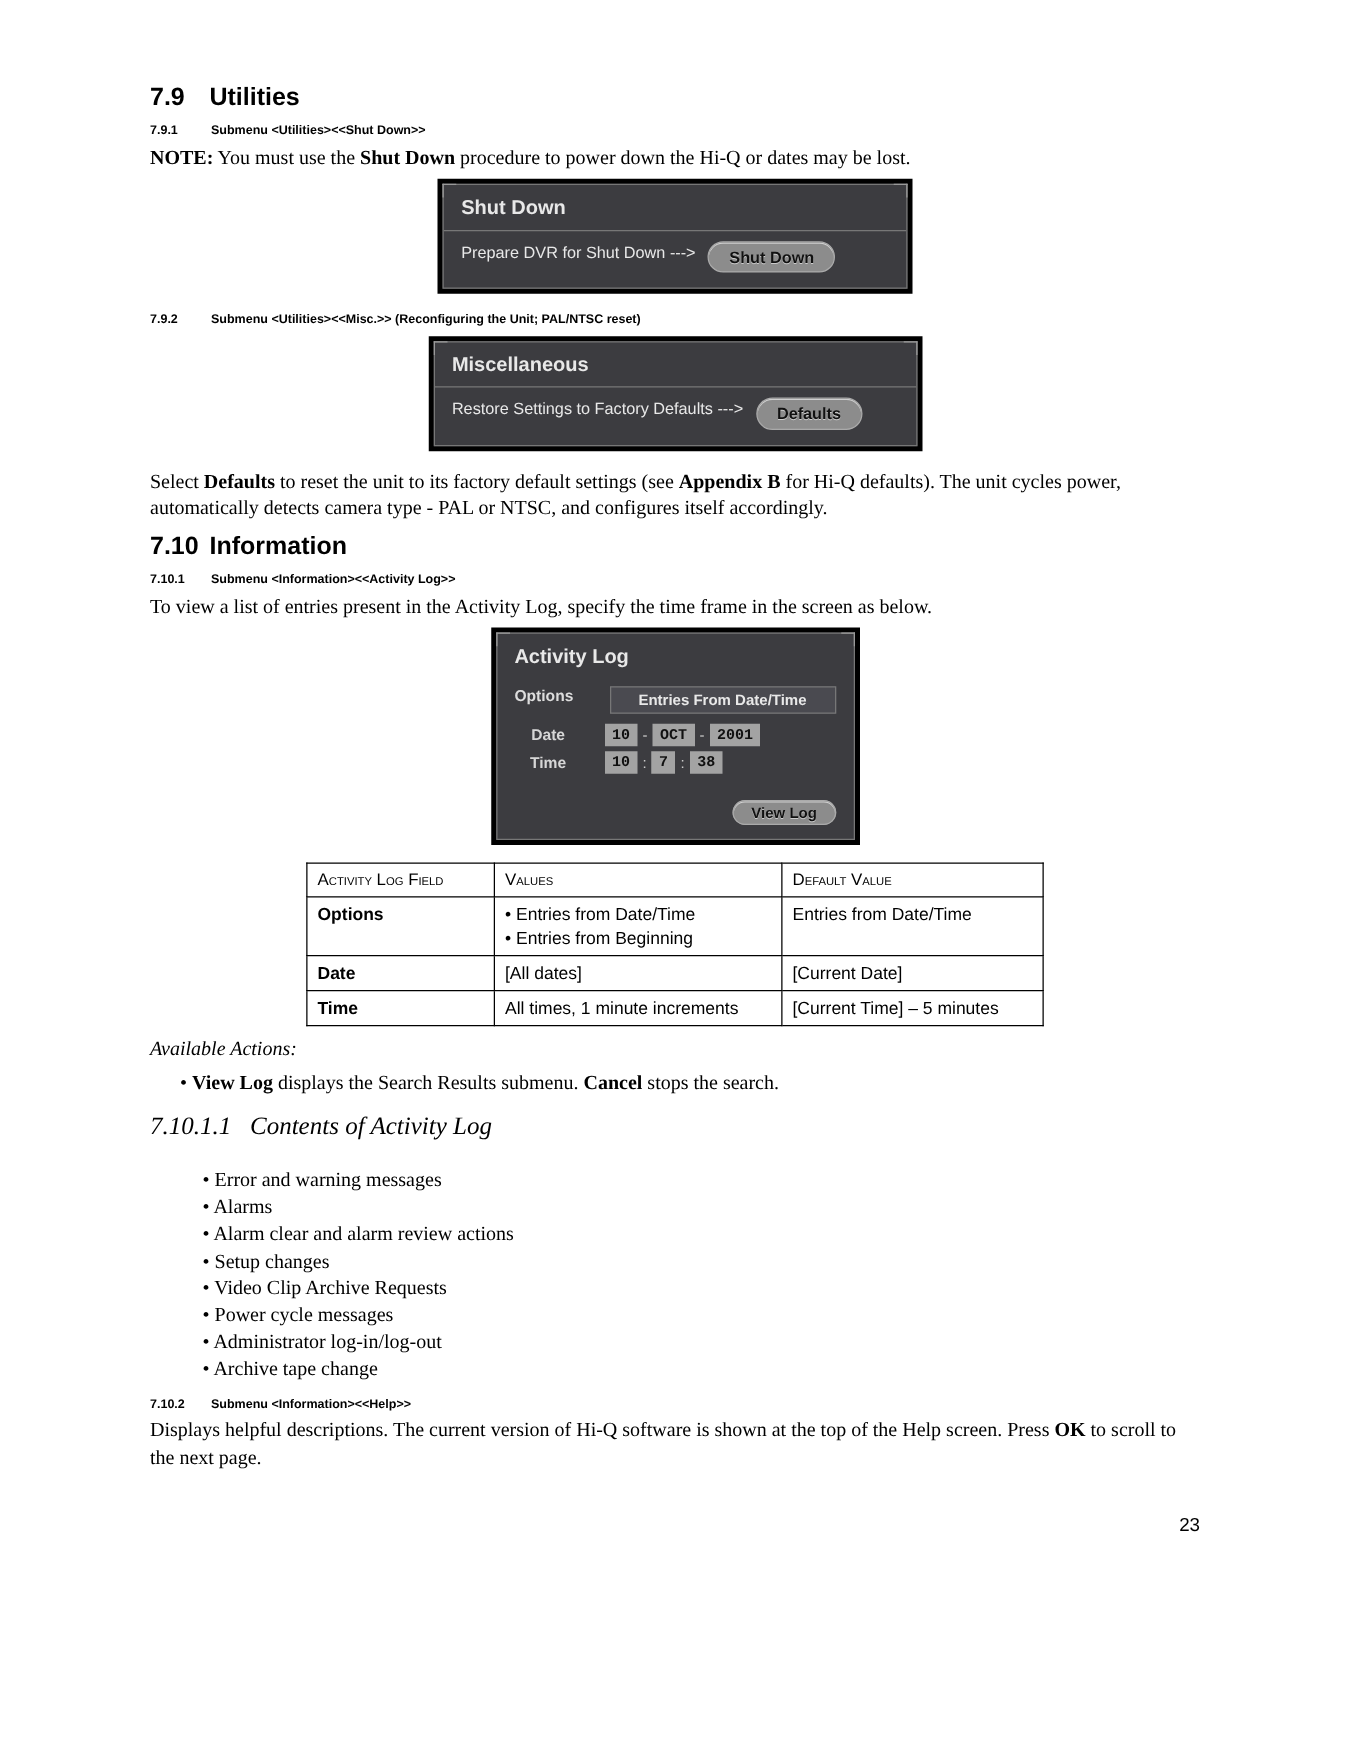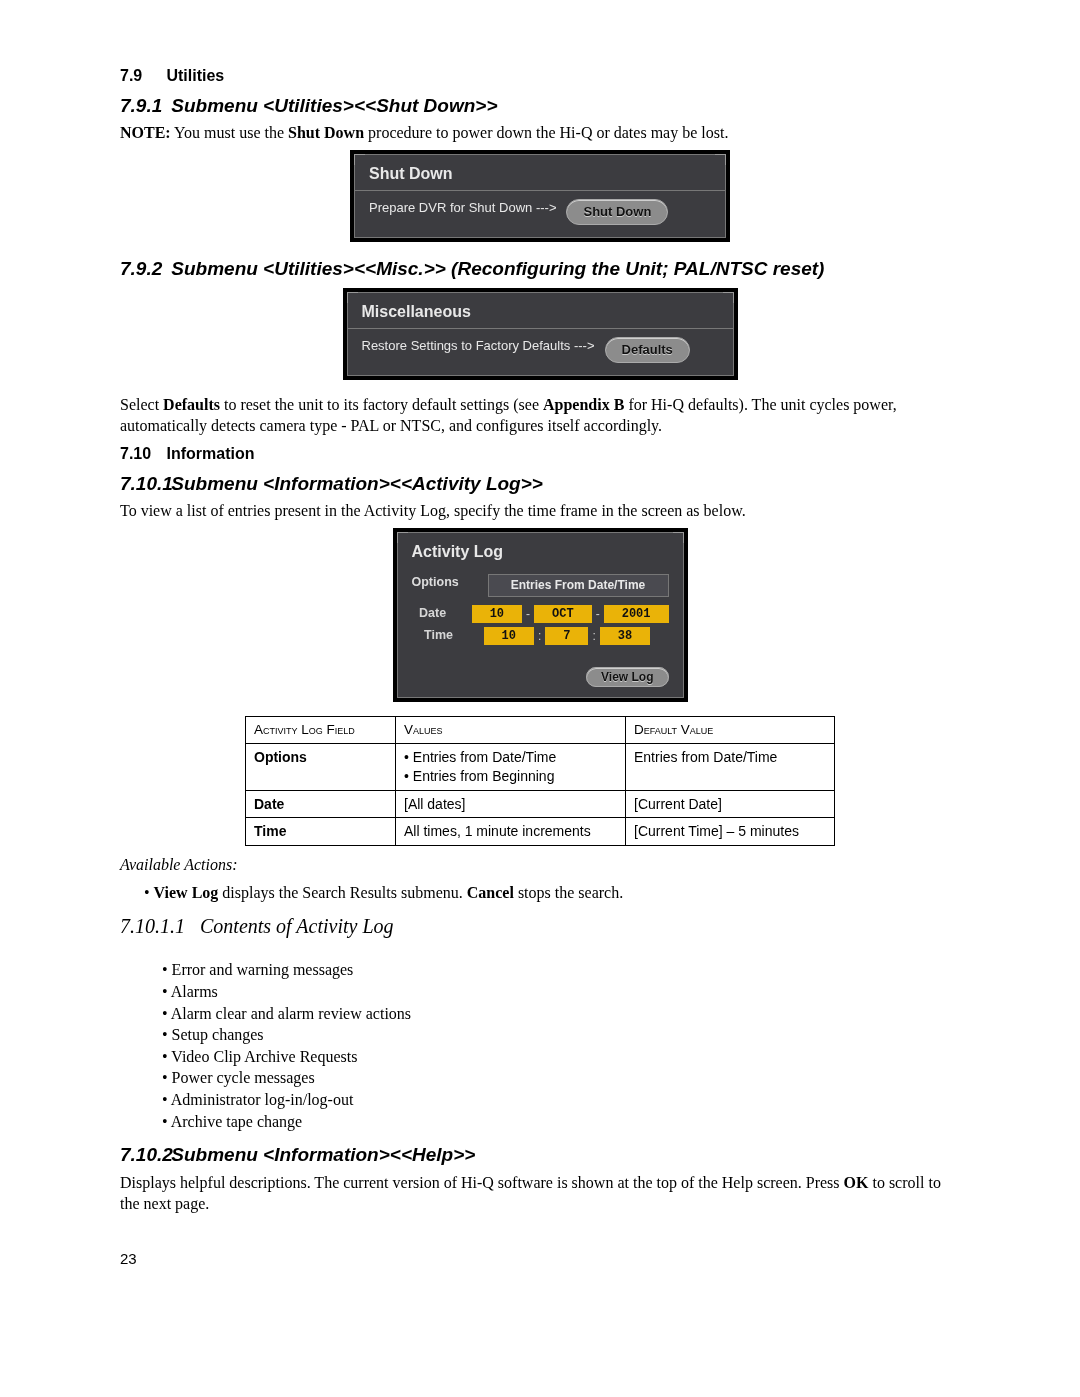--- a/index.html
+++ b/index.html
@@ -9,29 +9,28 @@
     background: #fff;
     font-family: "Times New Roman", Georgia, serif;
     font-size: 16px;
     color: #000;
     line-height: 1.35;
     width: 1080px;
   }
   .h2 {
     font-family: Helvetica, Arial, sans-serif;
     font-weight: bold;
-    font-size: 16px;
+    font-size: 20px;
     margin: 0 0 6px 0;
   }
   .h2 .num { display:inline-block; width: 42px; }
   .h3 {
     font-family: Helvetica, Arial, sans-serif;
     font-weight: bold;
-    font-style: italic;
-    font-size: 19px;
+    font-size: 10px;
     margin: 2px 0 4px 0;
   }
   .h3 .num { display:inline-block; width: 46px; }
   .h4 {
     font-style: italic;
     font-size: 20px;
     margin: 10px 0 19px 0;
   }
   p { margin: 2px 0 6px 0; }
   .b { font-weight: bold; }
@@ -114,22 +113,22 @@
     font-weight: bold;
     font-size: 12px;
   }
   .alog-line {
     display:flex; align-items:center; gap: 18px;
     margin: 4px 0;
   }
   .alog-label { width: 54px; text-align: center; font-weight: bold; color:#d6d6d6; }
   .alog-fields { display:flex; align-items:center; gap:4px; }
   .numbox {
-    background: #eab308; color: #111;
-    padding: 1px 18px;
+    background: #a3a3a3; color: #111;
+    padding: 1px 6px;
     font-family: "Courier New", monospace;
     font-size: 12px;
     font-weight: bold;
     min-width: 18px;
     text-align:center;
   }
   .sep { color:#ccc; font-size:12px; }
   .alog-footer { text-align: right; padding: 6px 14px 10px 0; }
   .alog-footer .dvr-btn { padding: 2px 14px; font-size: 12px; }
 
@@ -164,21 +163,21 @@
   ul.actions li, ul.contents li {
     list-style: none;
     text-indent: -16px;
   }
   ul.actions li::before, ul.contents li::before {
     content: "•  ";
   }
   ul.contents { padding-left: 58px; }
 
   .pagenum {
-    text-align: left;
+    text-align: right;
     font-size: 15px;
     margin-top: 34px;
     font-family: Helvetica, Arial, sans-serif;
   }
 </style>
 </head>
 <body>
 
 <div class="h2">
   <span class="num">7.9</span>

